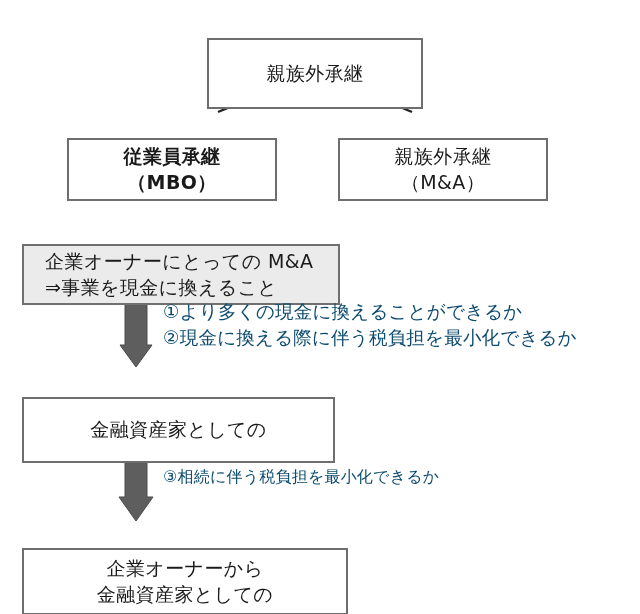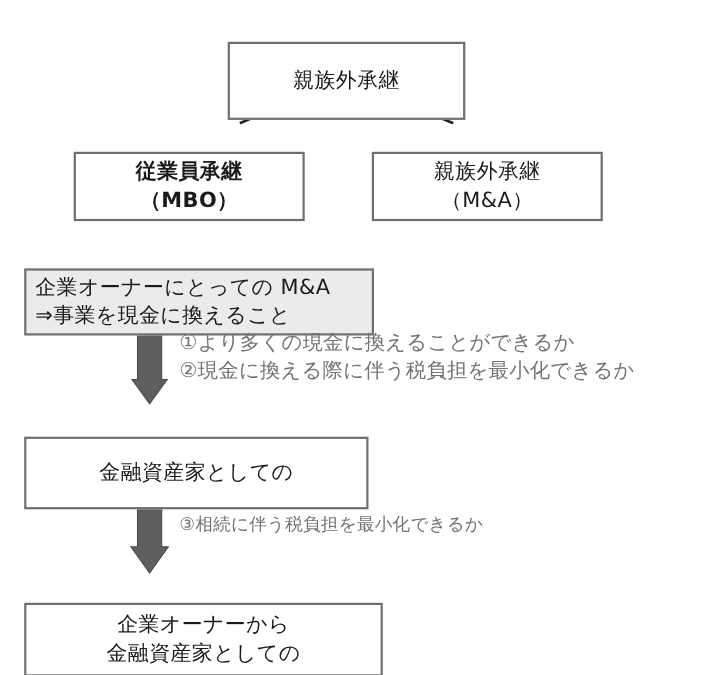--- a/index.html
+++ b/index.html
@@ -45,21 +45,21 @@
   }
   .node-line {
     display: block;
     white-space: nowrap;
   }
   .note-text {
     position: absolute;
     line-height: 1.42;
     letter-spacing: 0.2px;
     white-space: nowrap;
-    color: #737373;
+    color: #0c4a6e;
   }
   .note-line {
     display: block;
   }
 
   
   #node-top {
     left: 207px; top: 13px; width: 216px; height: 71px;
     font-size: 19px;
   }
@@ -69,21 +69,21 @@
     font-weight: bold;
   }
   #node-ma {
     left: 338px; top: 113px; width: 210px; height: 63px;
     font-size: 19px;
   }
   #node-cash {
     left: 22px; top: 219px; width: 318px; height: 61px;
     font-size: 19px;
     align-items: flex-start;
-    padding-left: 8px;
+    padding-left: 21px;
   }
   #node-cash .node-line { text-align: left; }
   #node-transform {
     left: 22px; top: 372px; width: 313px; height: 66px;
     font-size: 19px;
   }
   #node-need {
     left: 22px; top: 523px; width: 326px; height: 67px;
     font-size: 19px;
   }

